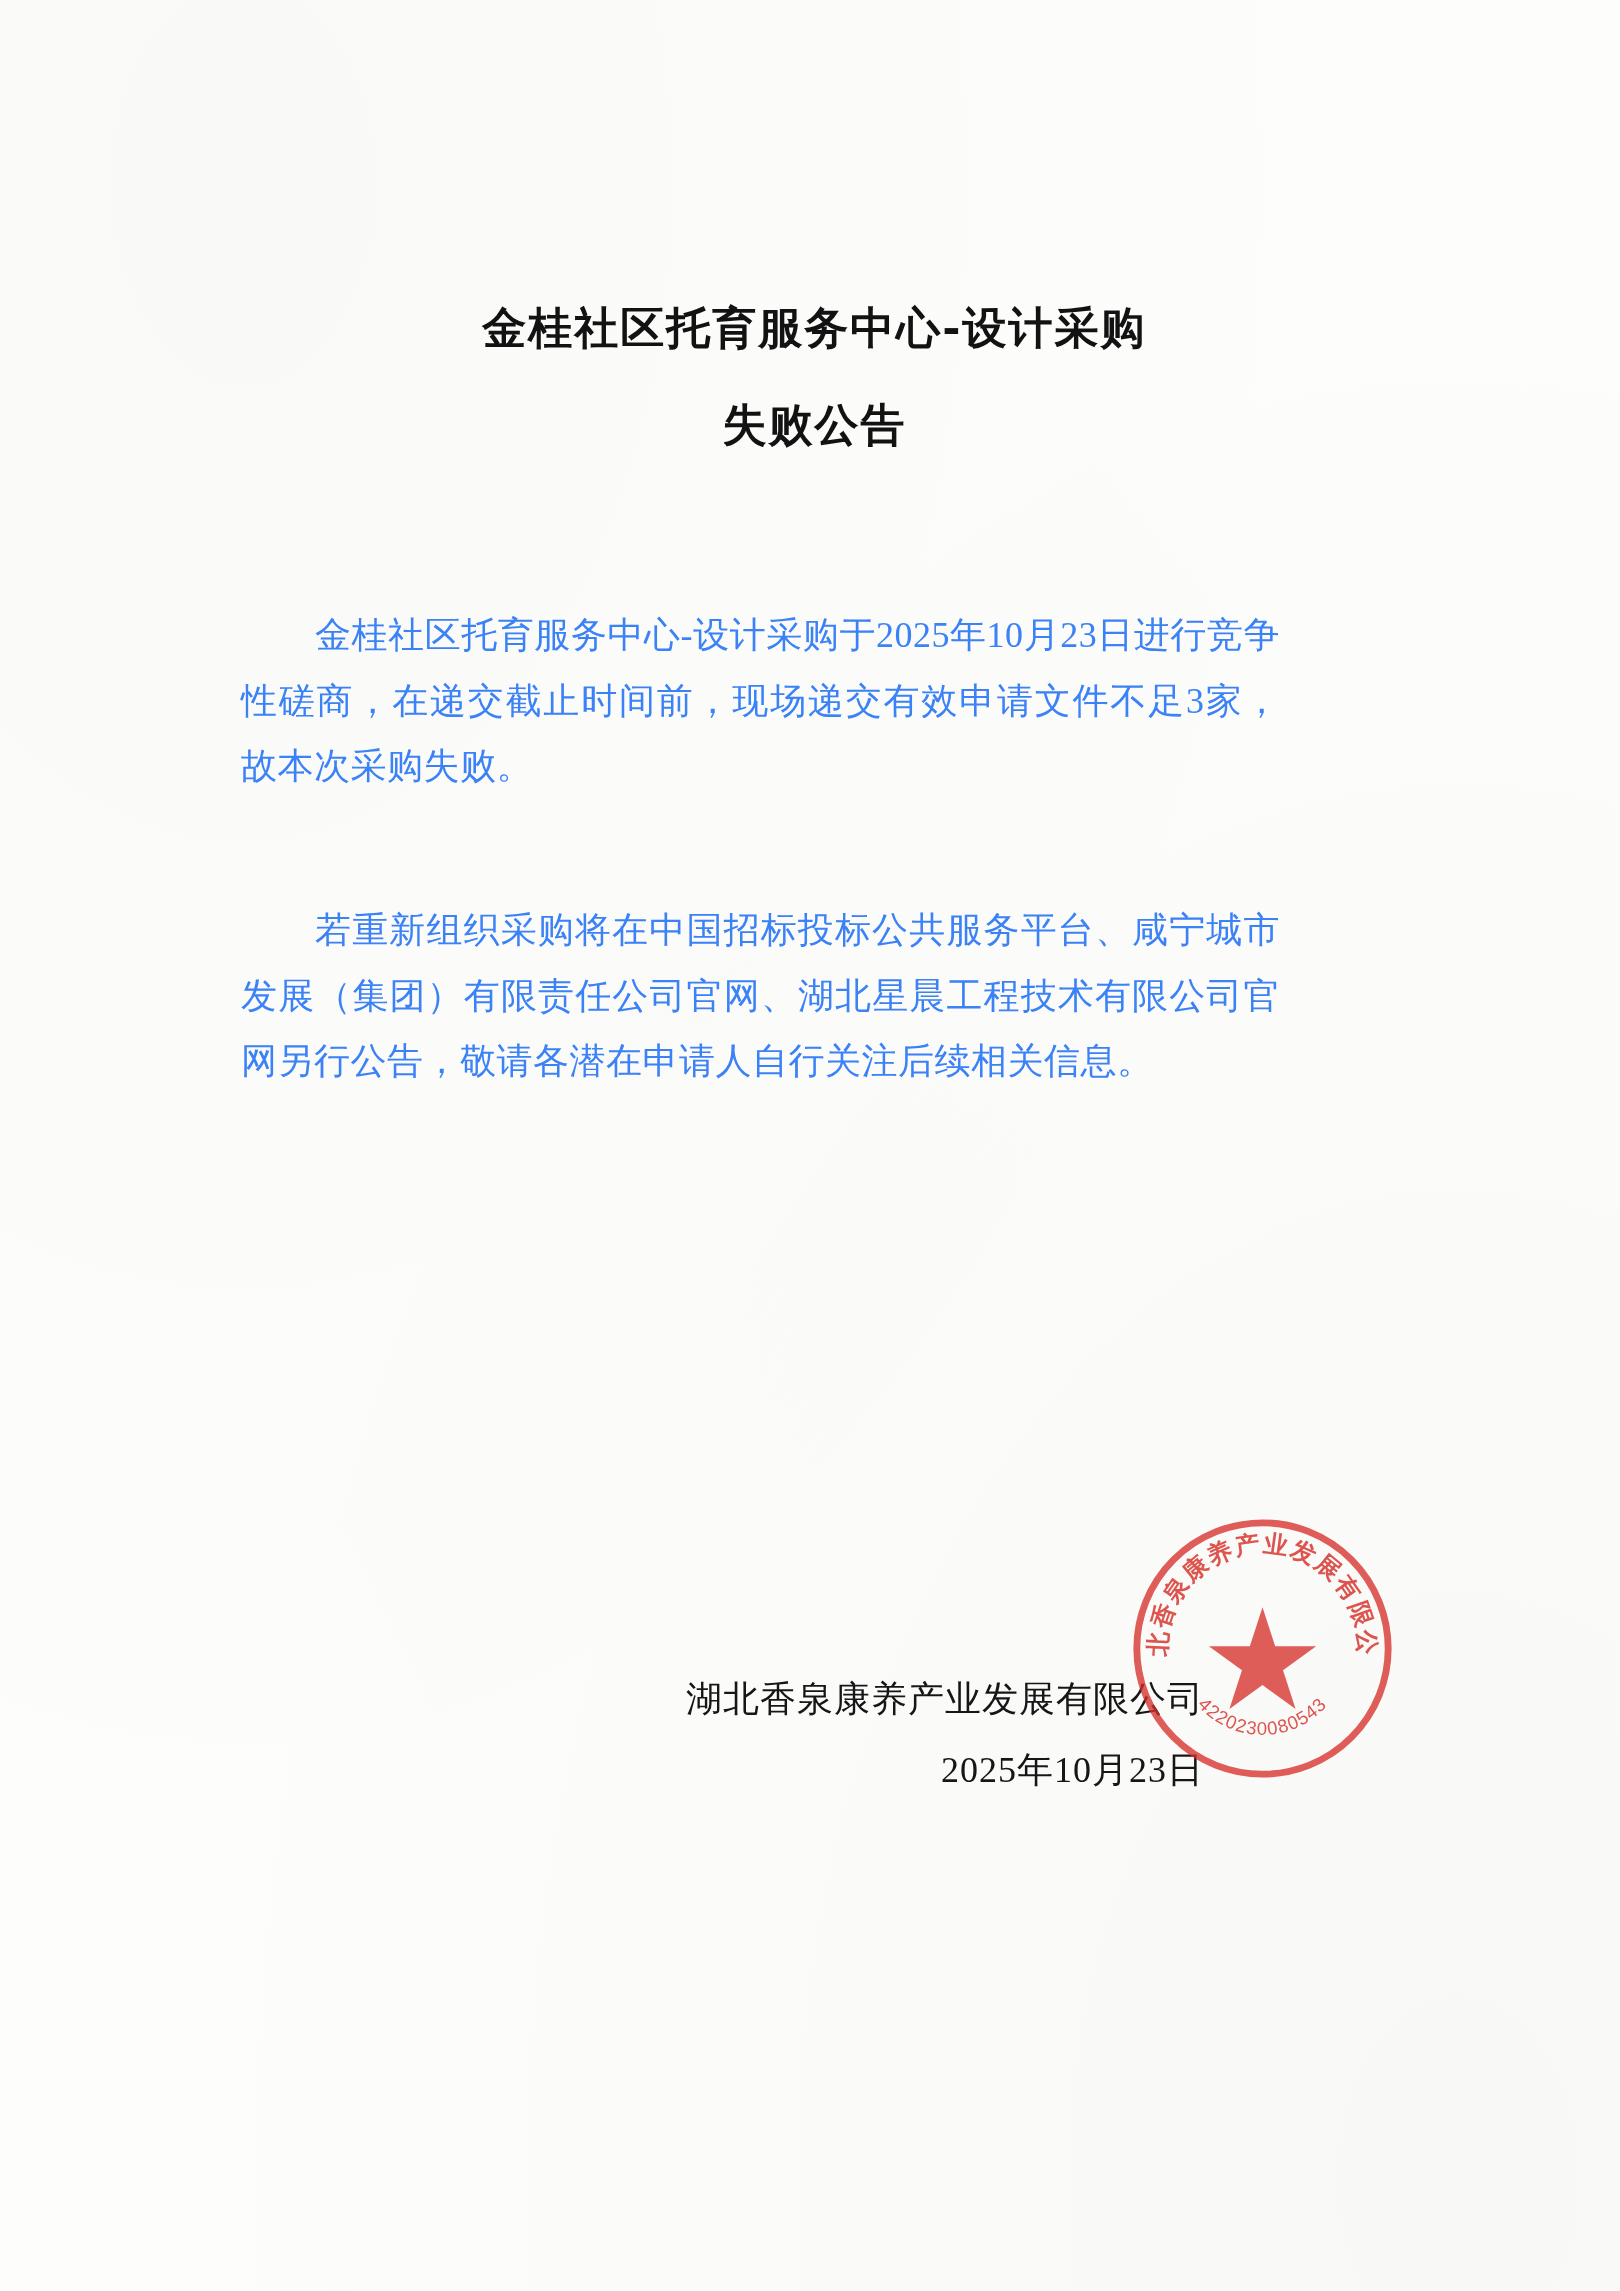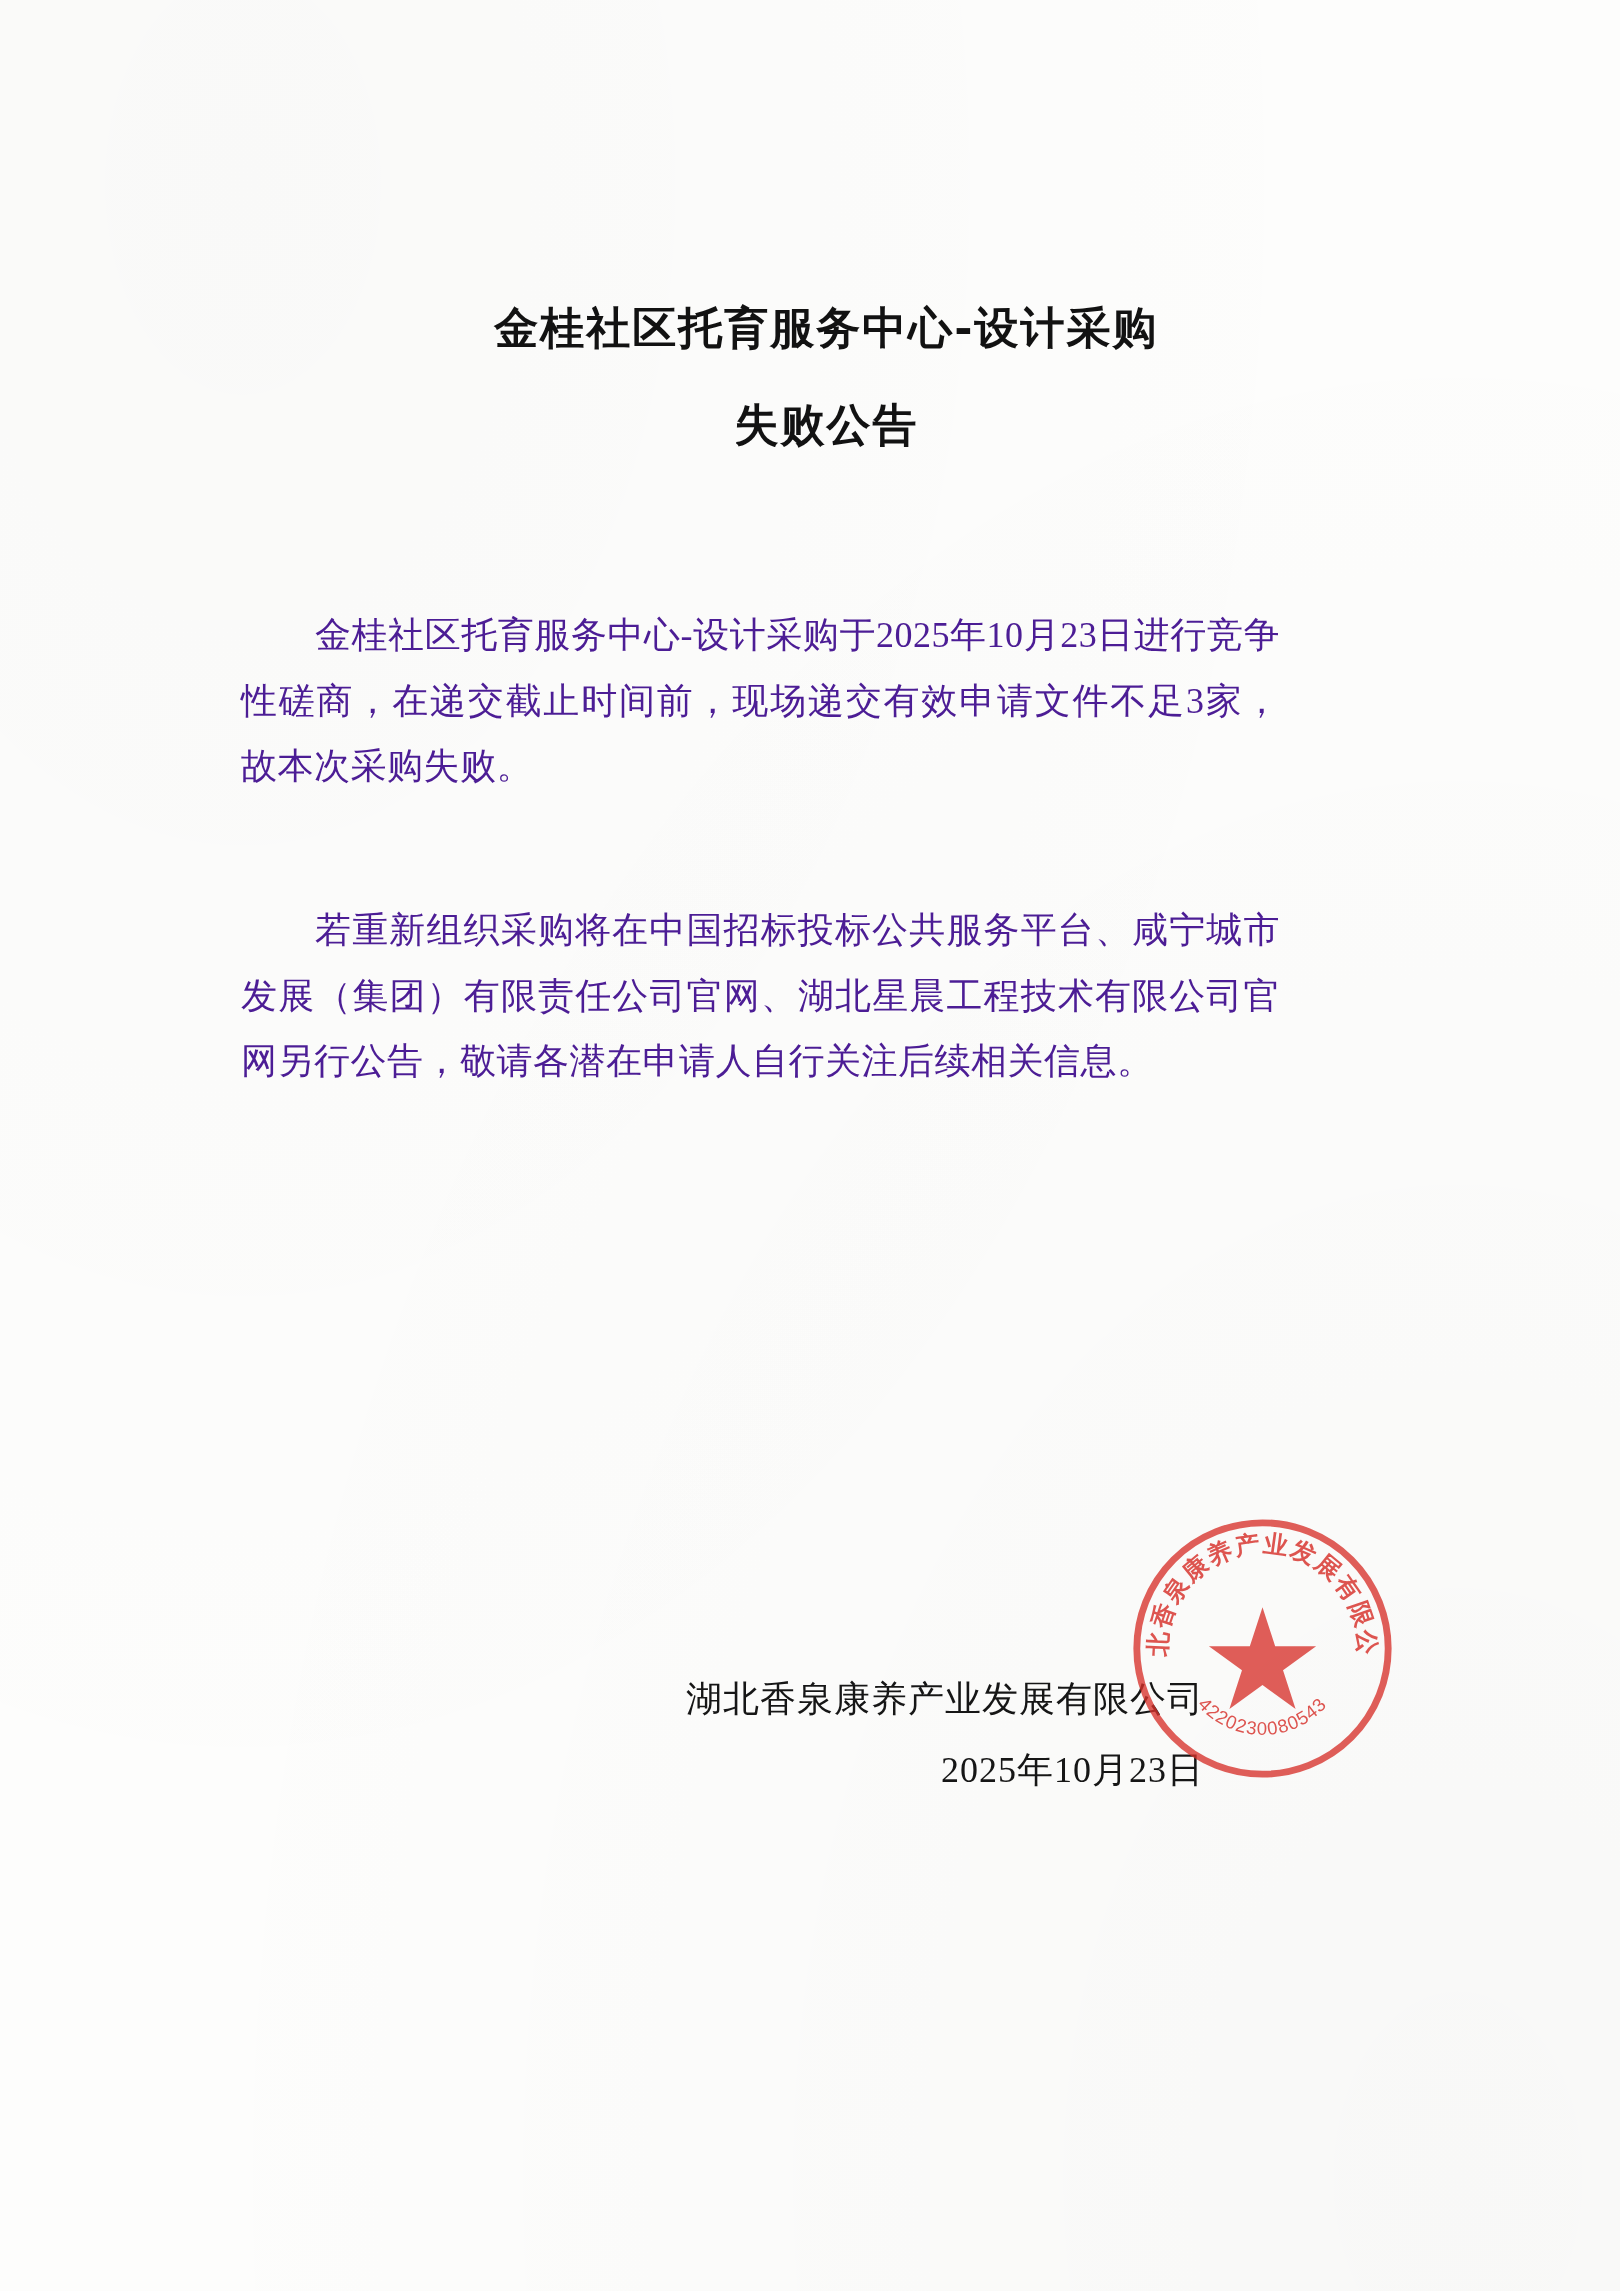--- a/index.html
+++ b/index.html
@@ -34,21 +34,21 @@
   .doc-body {
     position: absolute;
     left: 241px;
     top: 0;
     width: 1147px;
     height: 2292px;
   }
   .title-block {
     position: absolute;
     top: 294px;
-    left: 12px;
+    left: 0;
     width: 1147px;
     text-align: center;
   }
   .title-line {
     font-family: "DejaVu Serif", "Liberation Serif", serif;
     font-weight: bold;
     font-size: 44px;
     letter-spacing: 2px;
     line-height: 1.55;
     color: #121212;
@@ -59,21 +59,21 @@
   .para {
     position: absolute;
     left: 0;
     width: 1039px;
     font-size: 36px;
     line-height: 1.82;
     letter-spacing: 0.5px;
     text-align: justify;
     text-justify: inter-ideograph;
     text-indent: 74px;
-    color: #4c1d95;
+    color: #3b82f6;
   }
   #para1 { top: 567px; }
   #para2 { top: 862px; }
 
   .signature {
     position: absolute;
     left: 0;
     width: 1147px;
     text-align: right;
     padding-right: 184px;

